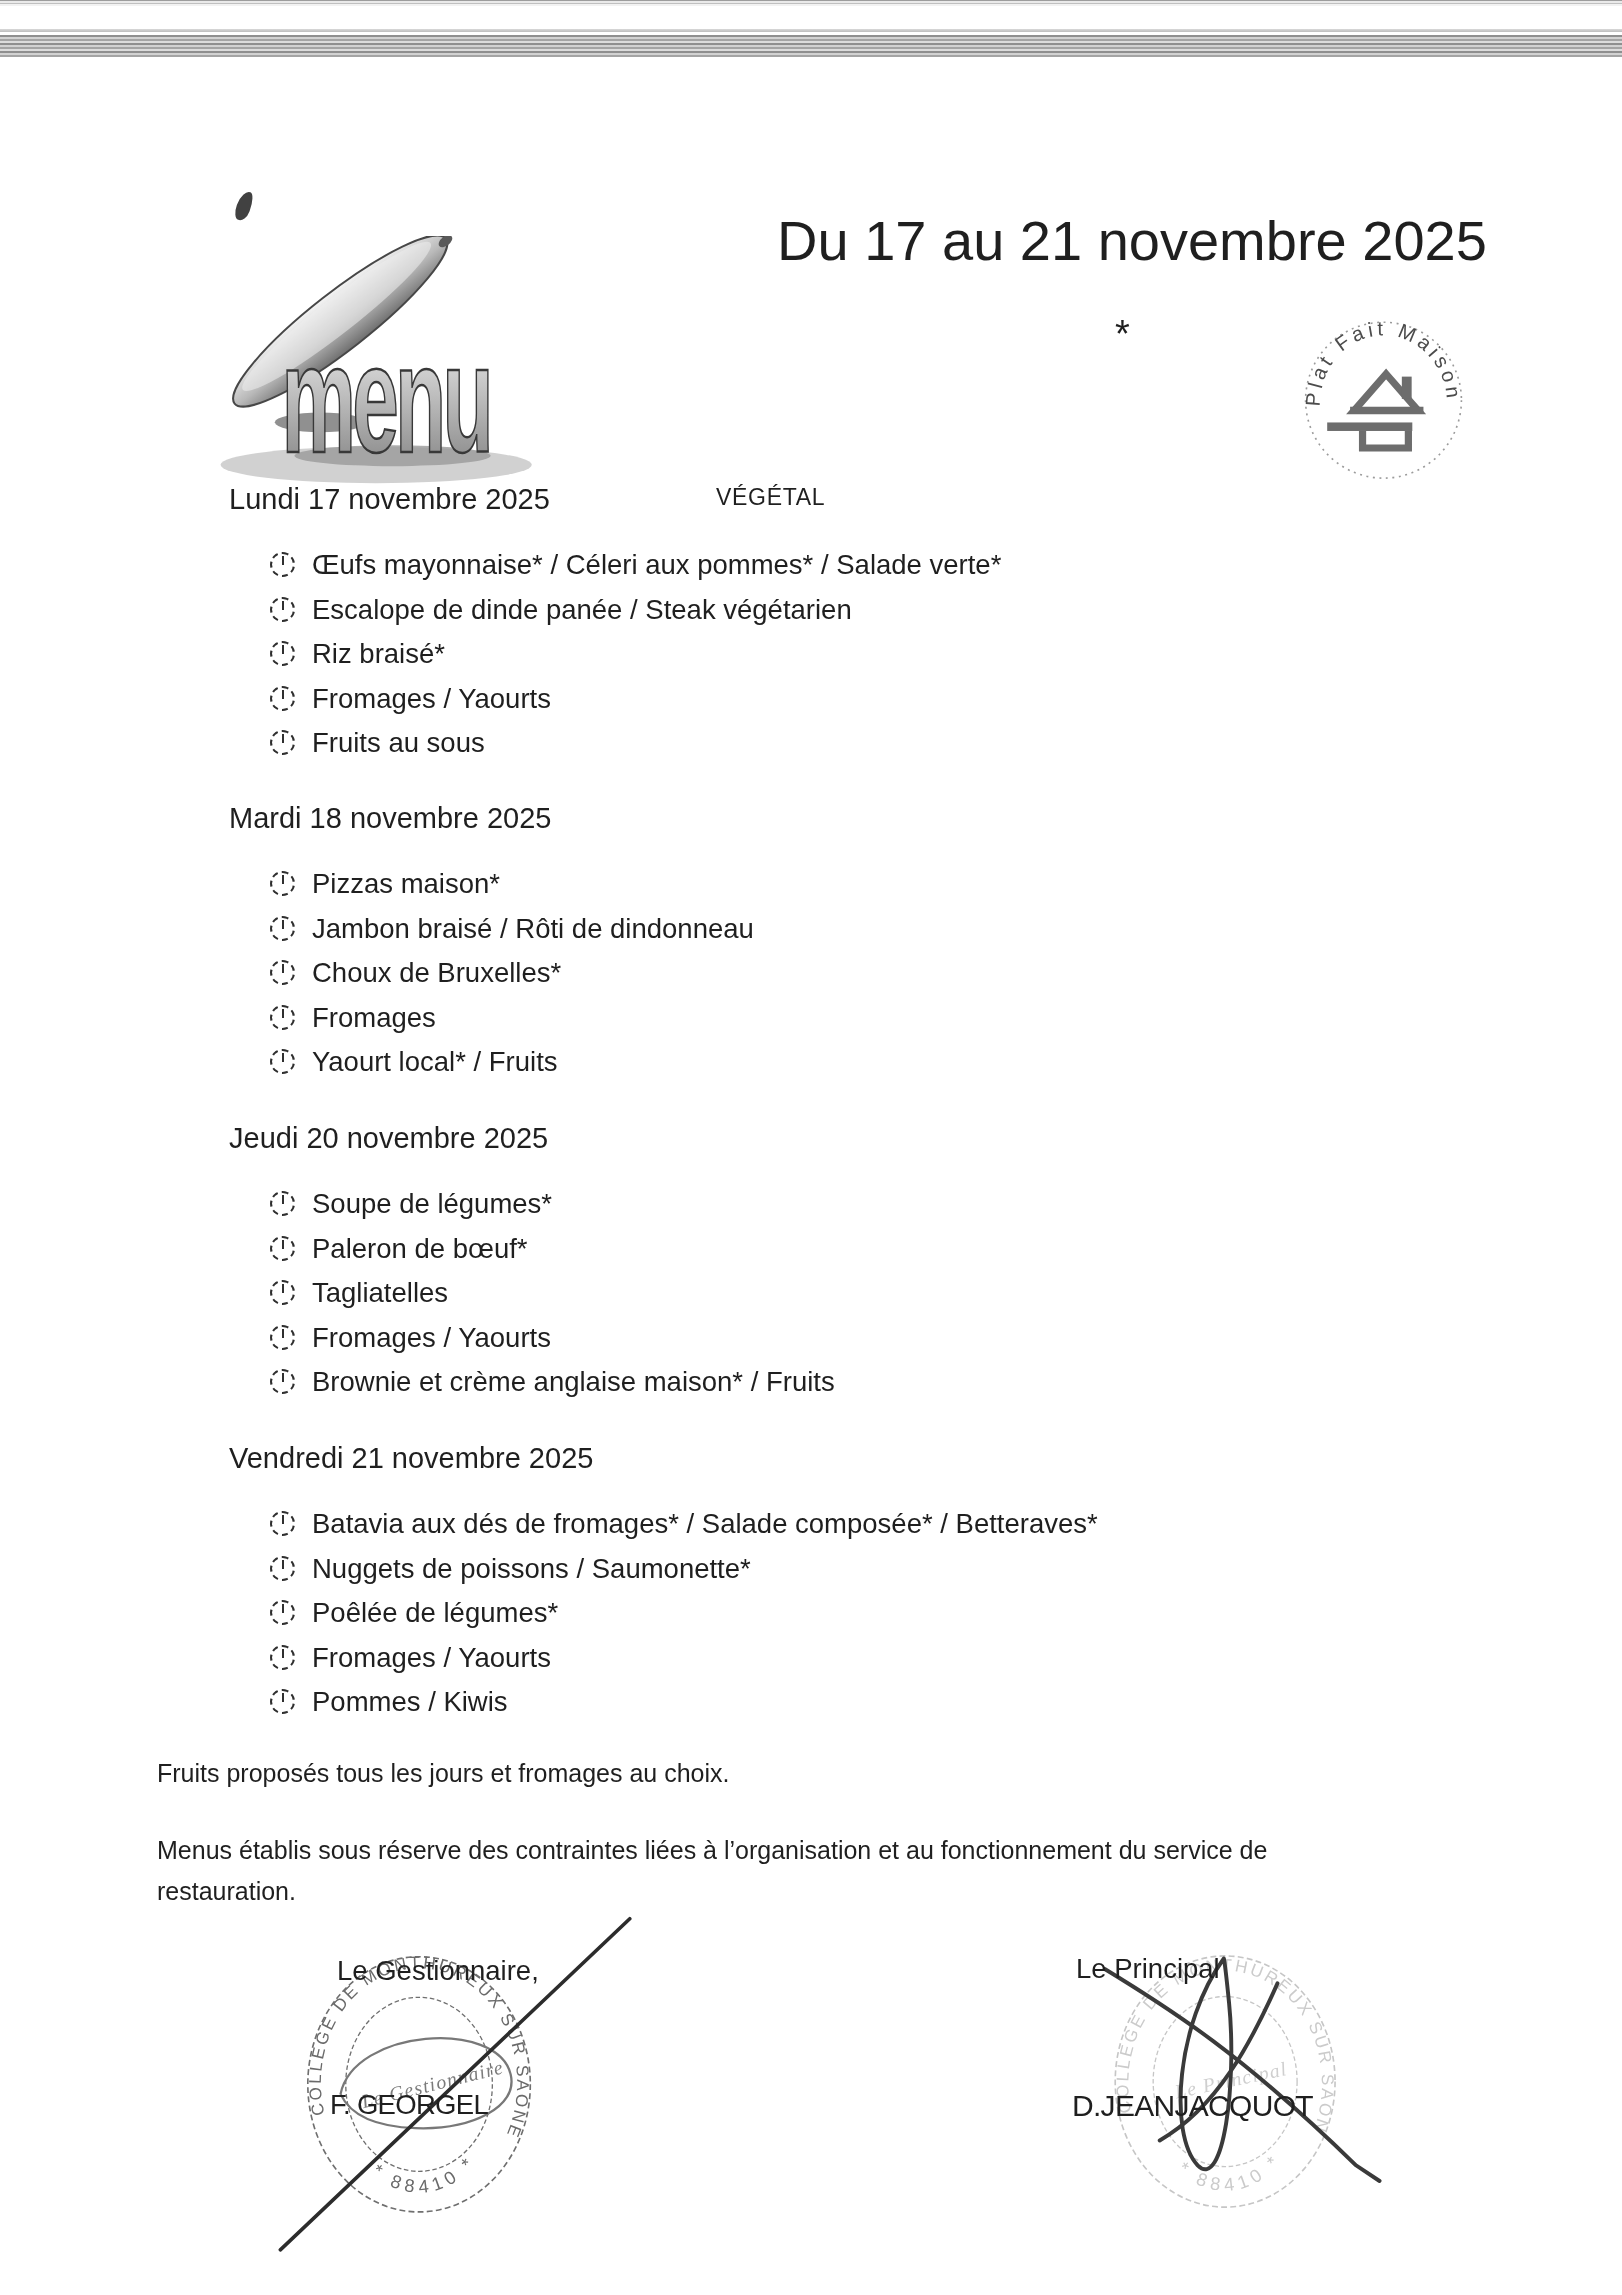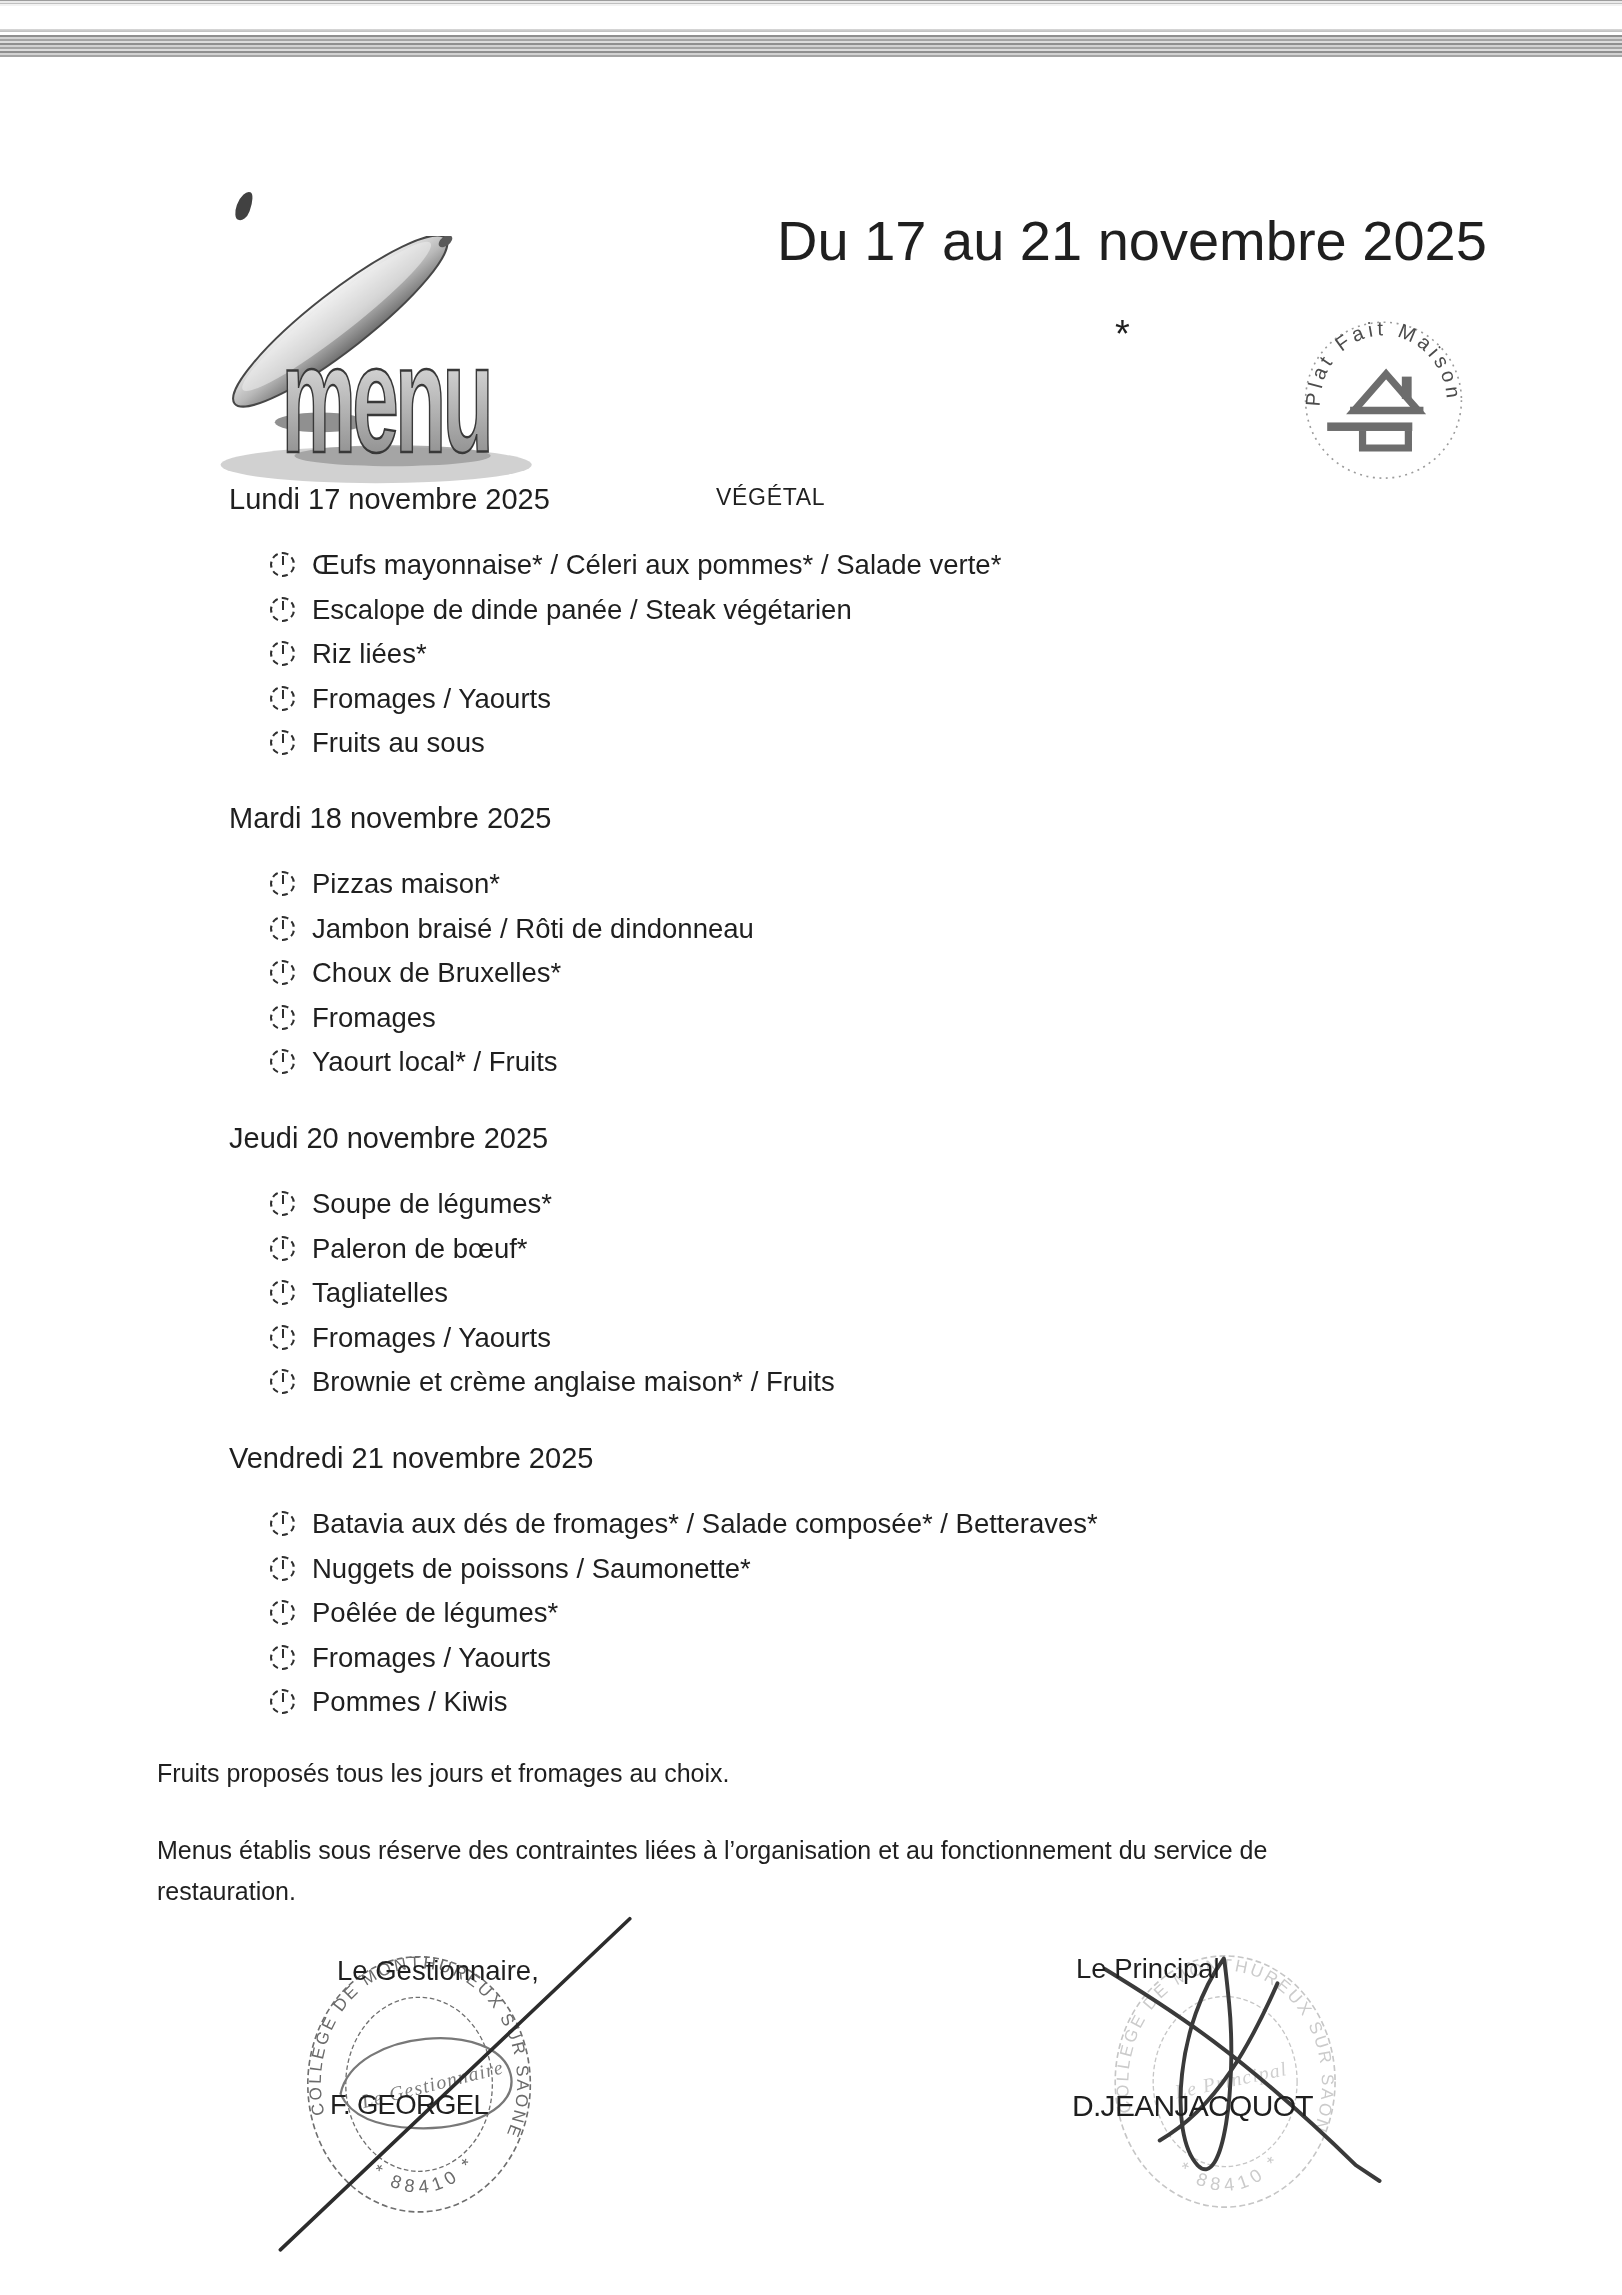--- a/index.html
+++ b/index.html
@@ -115,21 +115,21 @@
     <div class="menu-item" style="top:110px">
         <span class="bullet">
           <span class="hand"></span>
         </span>
         <span class="item-text">Escalope de dinde panée / Steak végétarien</span>
       </div>
     <div class="menu-item" style="top:154px">
         <span class="bullet">
           <span class="hand"></span>
         </span>
-        <span class="item-text">Riz liées*</span>
+        <span class="item-text">Riz braisé*</span>
       </div>
     <div class="menu-item" style="top:199px">
         <span class="bullet">
           <span class="hand"></span>
         </span>
         <span class="item-text">Fromages / Yaourts</span>
       </div>
     <div class="menu-item" style="top:243px">
         <span class="bullet">
           <span class="hand"></span>

